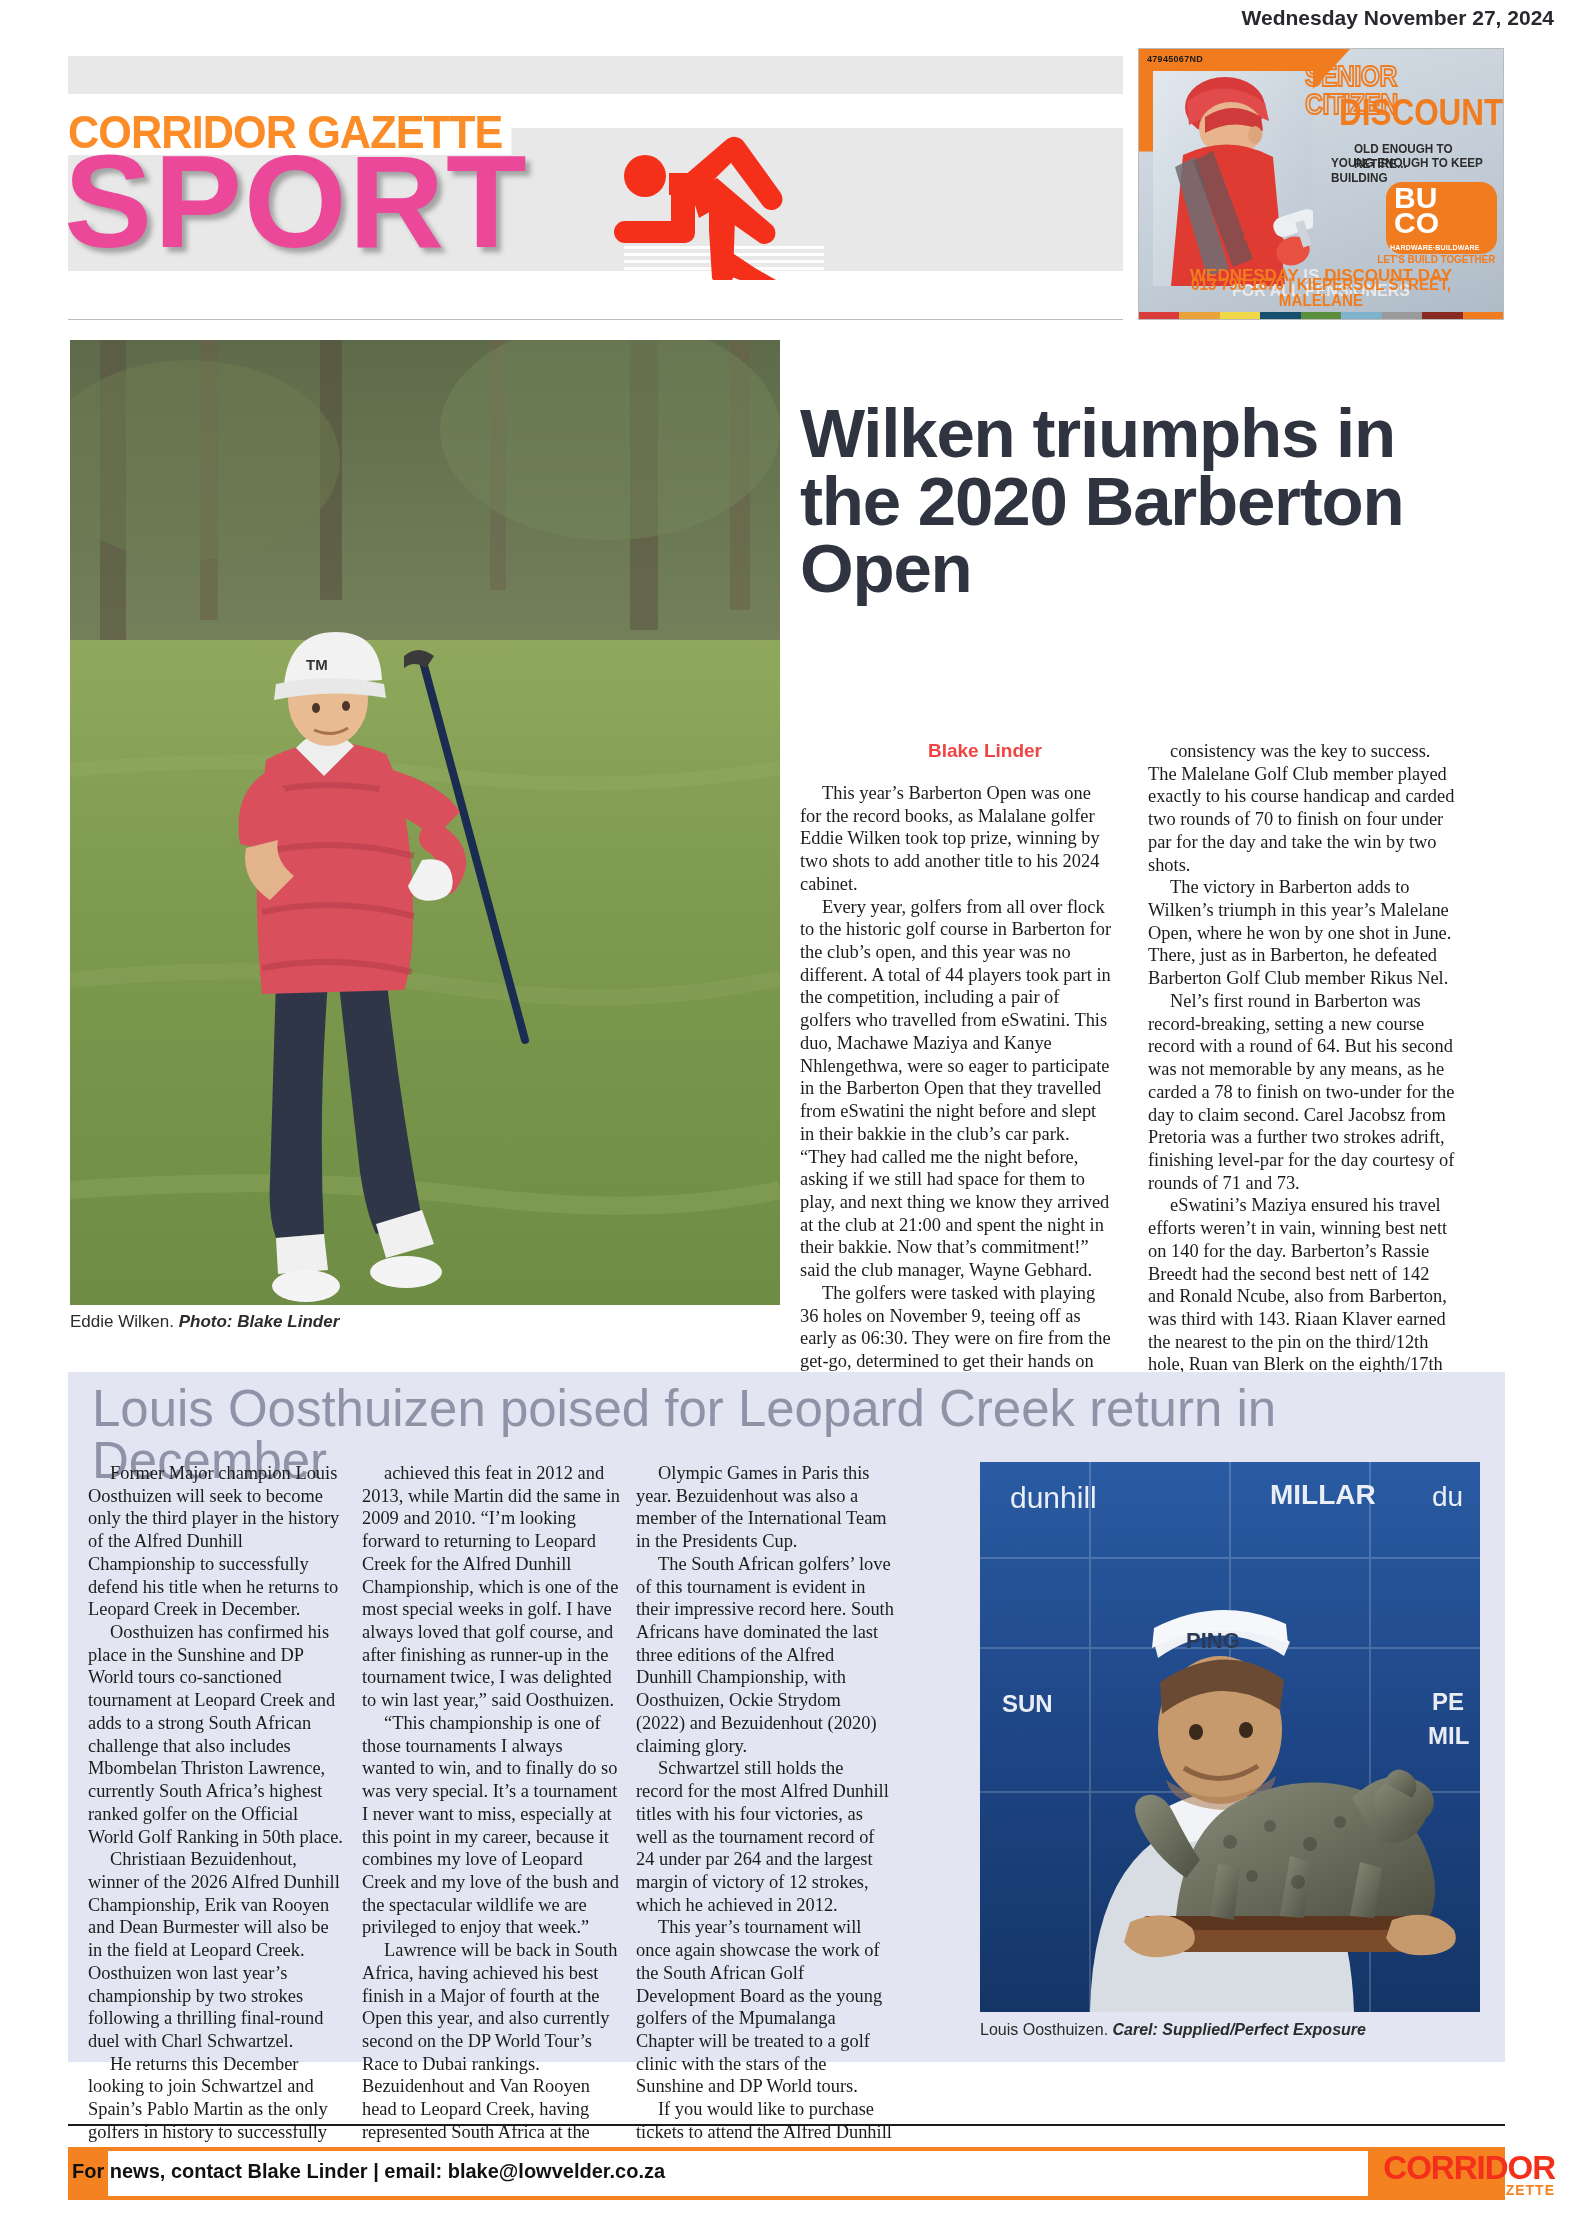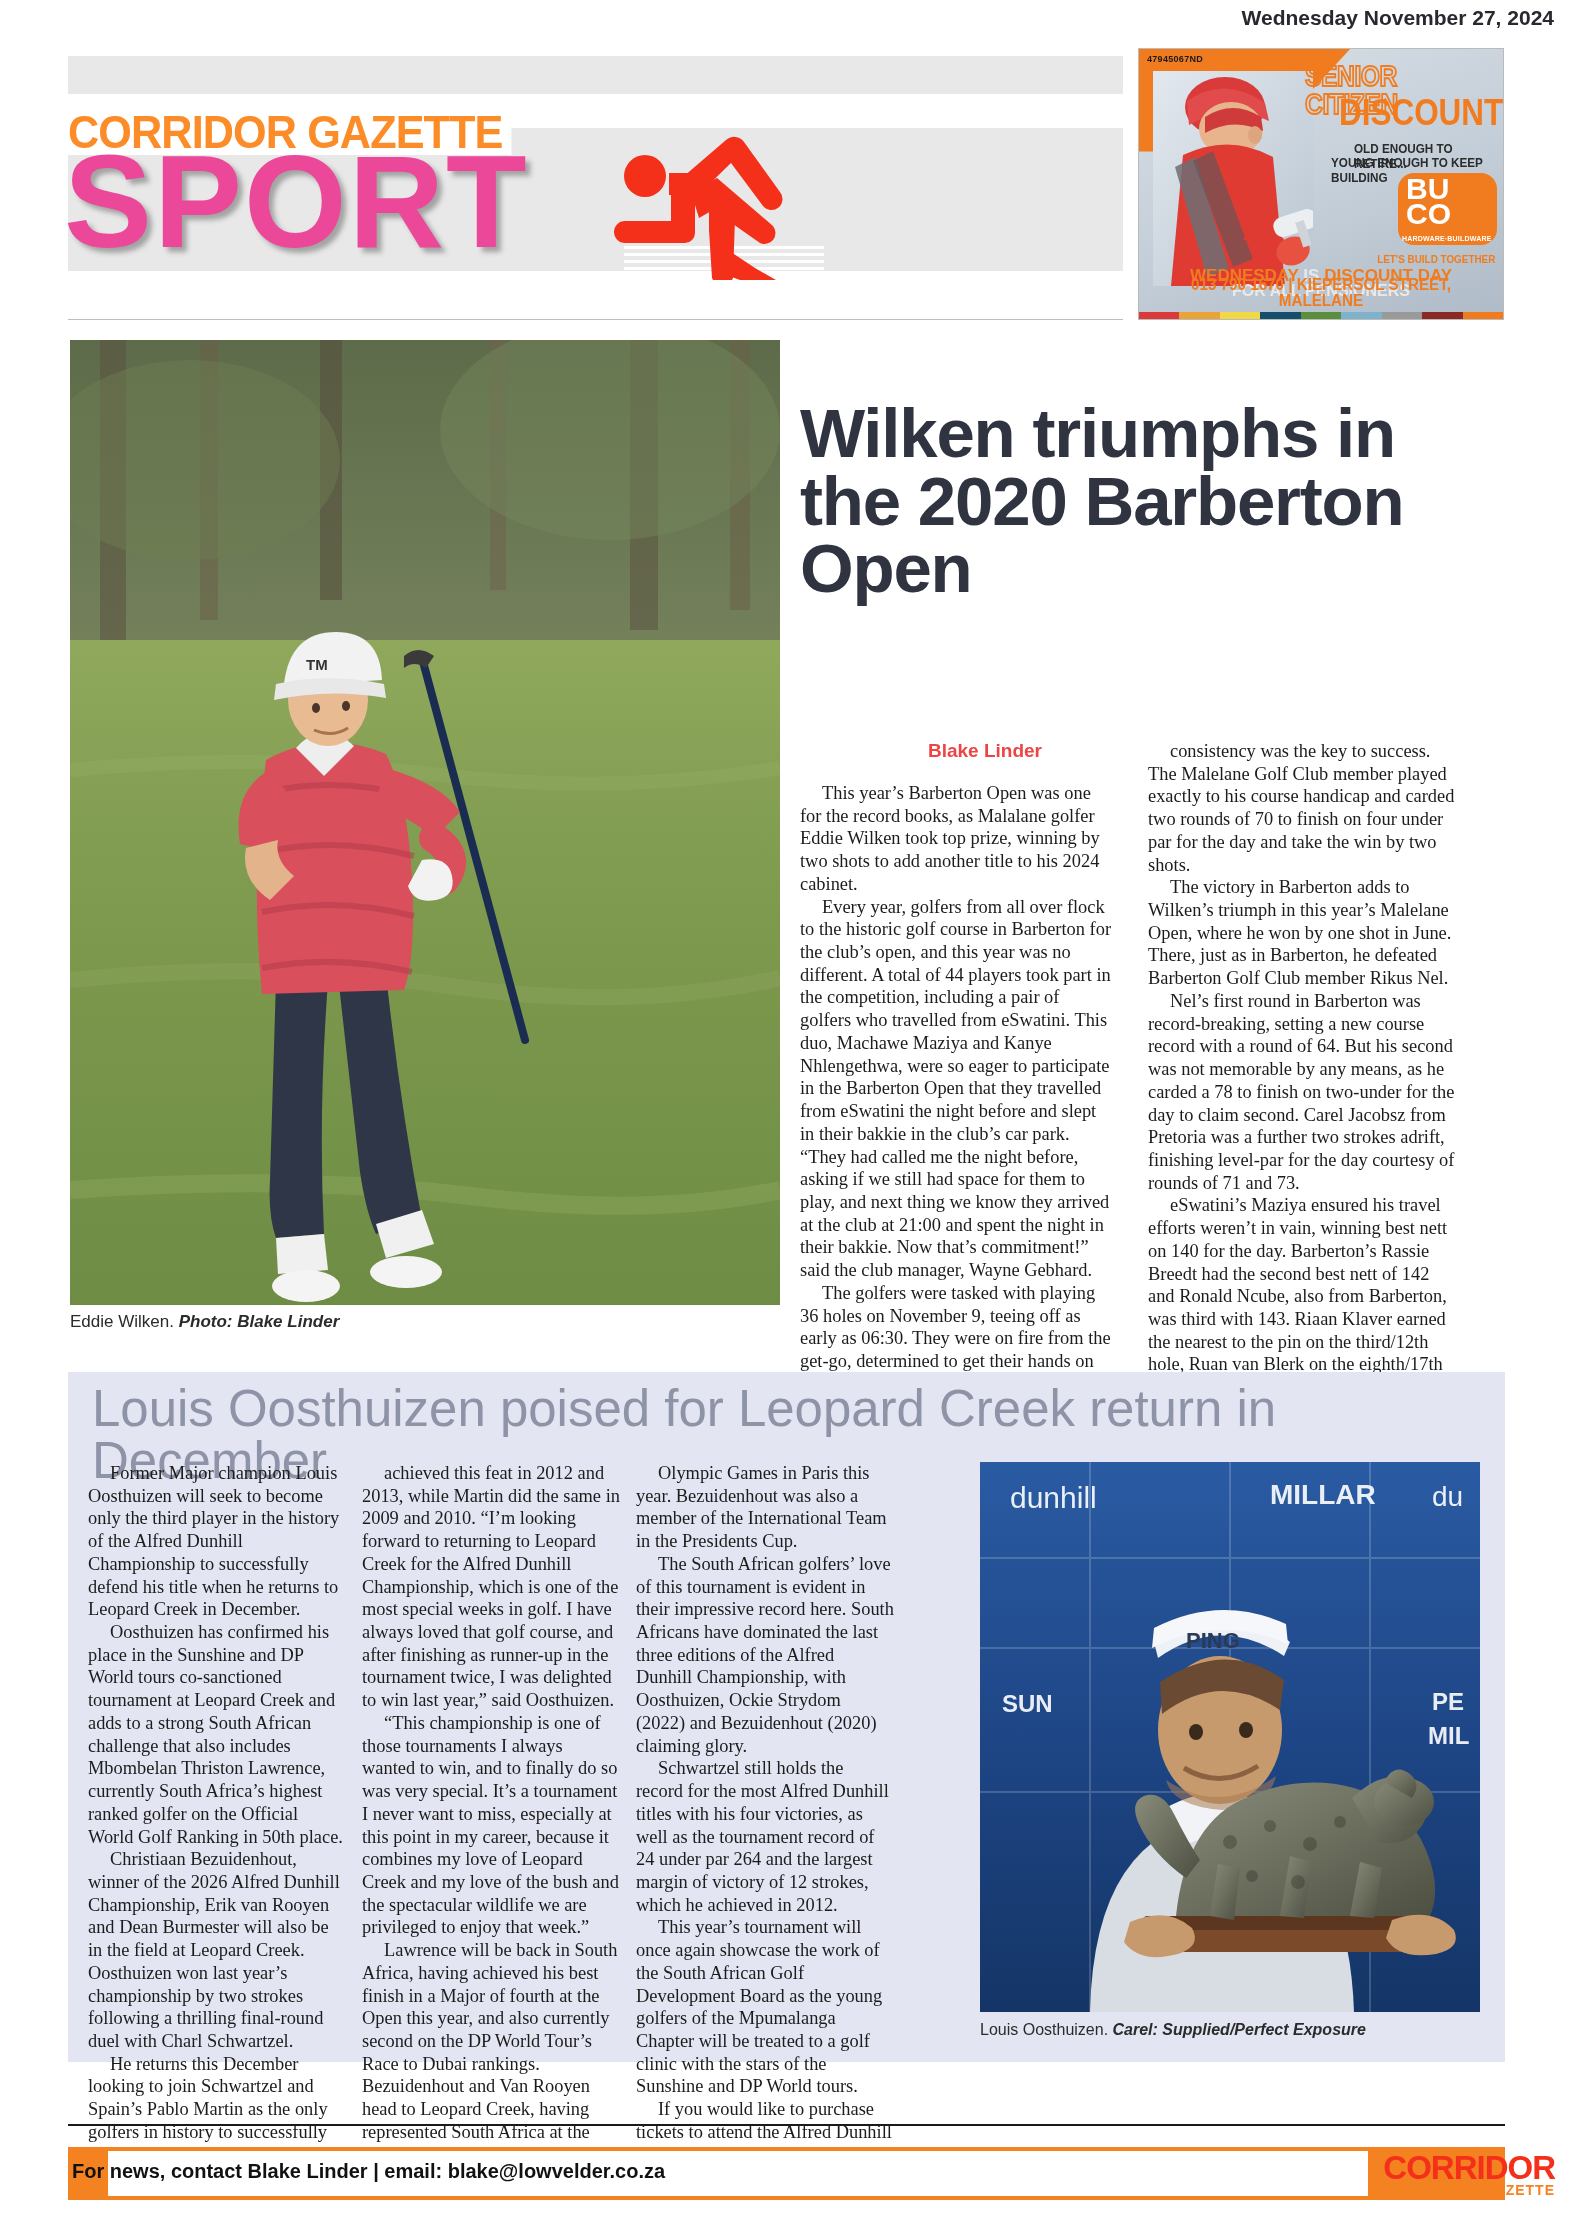--- a/index.html
+++ b/index.html
@@ -102,21 +102,21 @@
   .topad-sub2 {
     position: absolute; left: 192px; top: 106px;
     font-size: 13px; font-weight: bold; color: #2b2b2b;
     font-family: "Liberation Sans Narrow","Liberation Sans",sans-serif;
     transform: scaleX(0.9); transform-origin: left top;
   }
   .painter {
     position: absolute; left: 14px; top: 22px; width: 160px; height: 215px;
   }
   .buco-box {
-    position: absolute; right: 6px; top: 124px; width: 99px; height: 72px;
+    position: absolute; right: 6px; top: 133px; width: 111px; height: 72px;
     background: #f07c1f;
     border-radius: 16px;
   }
   .buco-b { position:absolute; left:8px; top:2px; font-size:30px; font-weight:900; color:#fff; line-height:.9;}
   .buco-c { position:absolute; left:8px; top:27px; font-size:30px; font-weight:900; color:#fff; line-height:.9;}
   .buco-tag {
     position:absolute; left:4px; bottom:3px; font-size:7px; font-weight:bold; color:#fff;
     letter-spacing:.2px;
     font-family:"Liberation Sans Narrow","Liberation Sans",sans-serif;
   }

